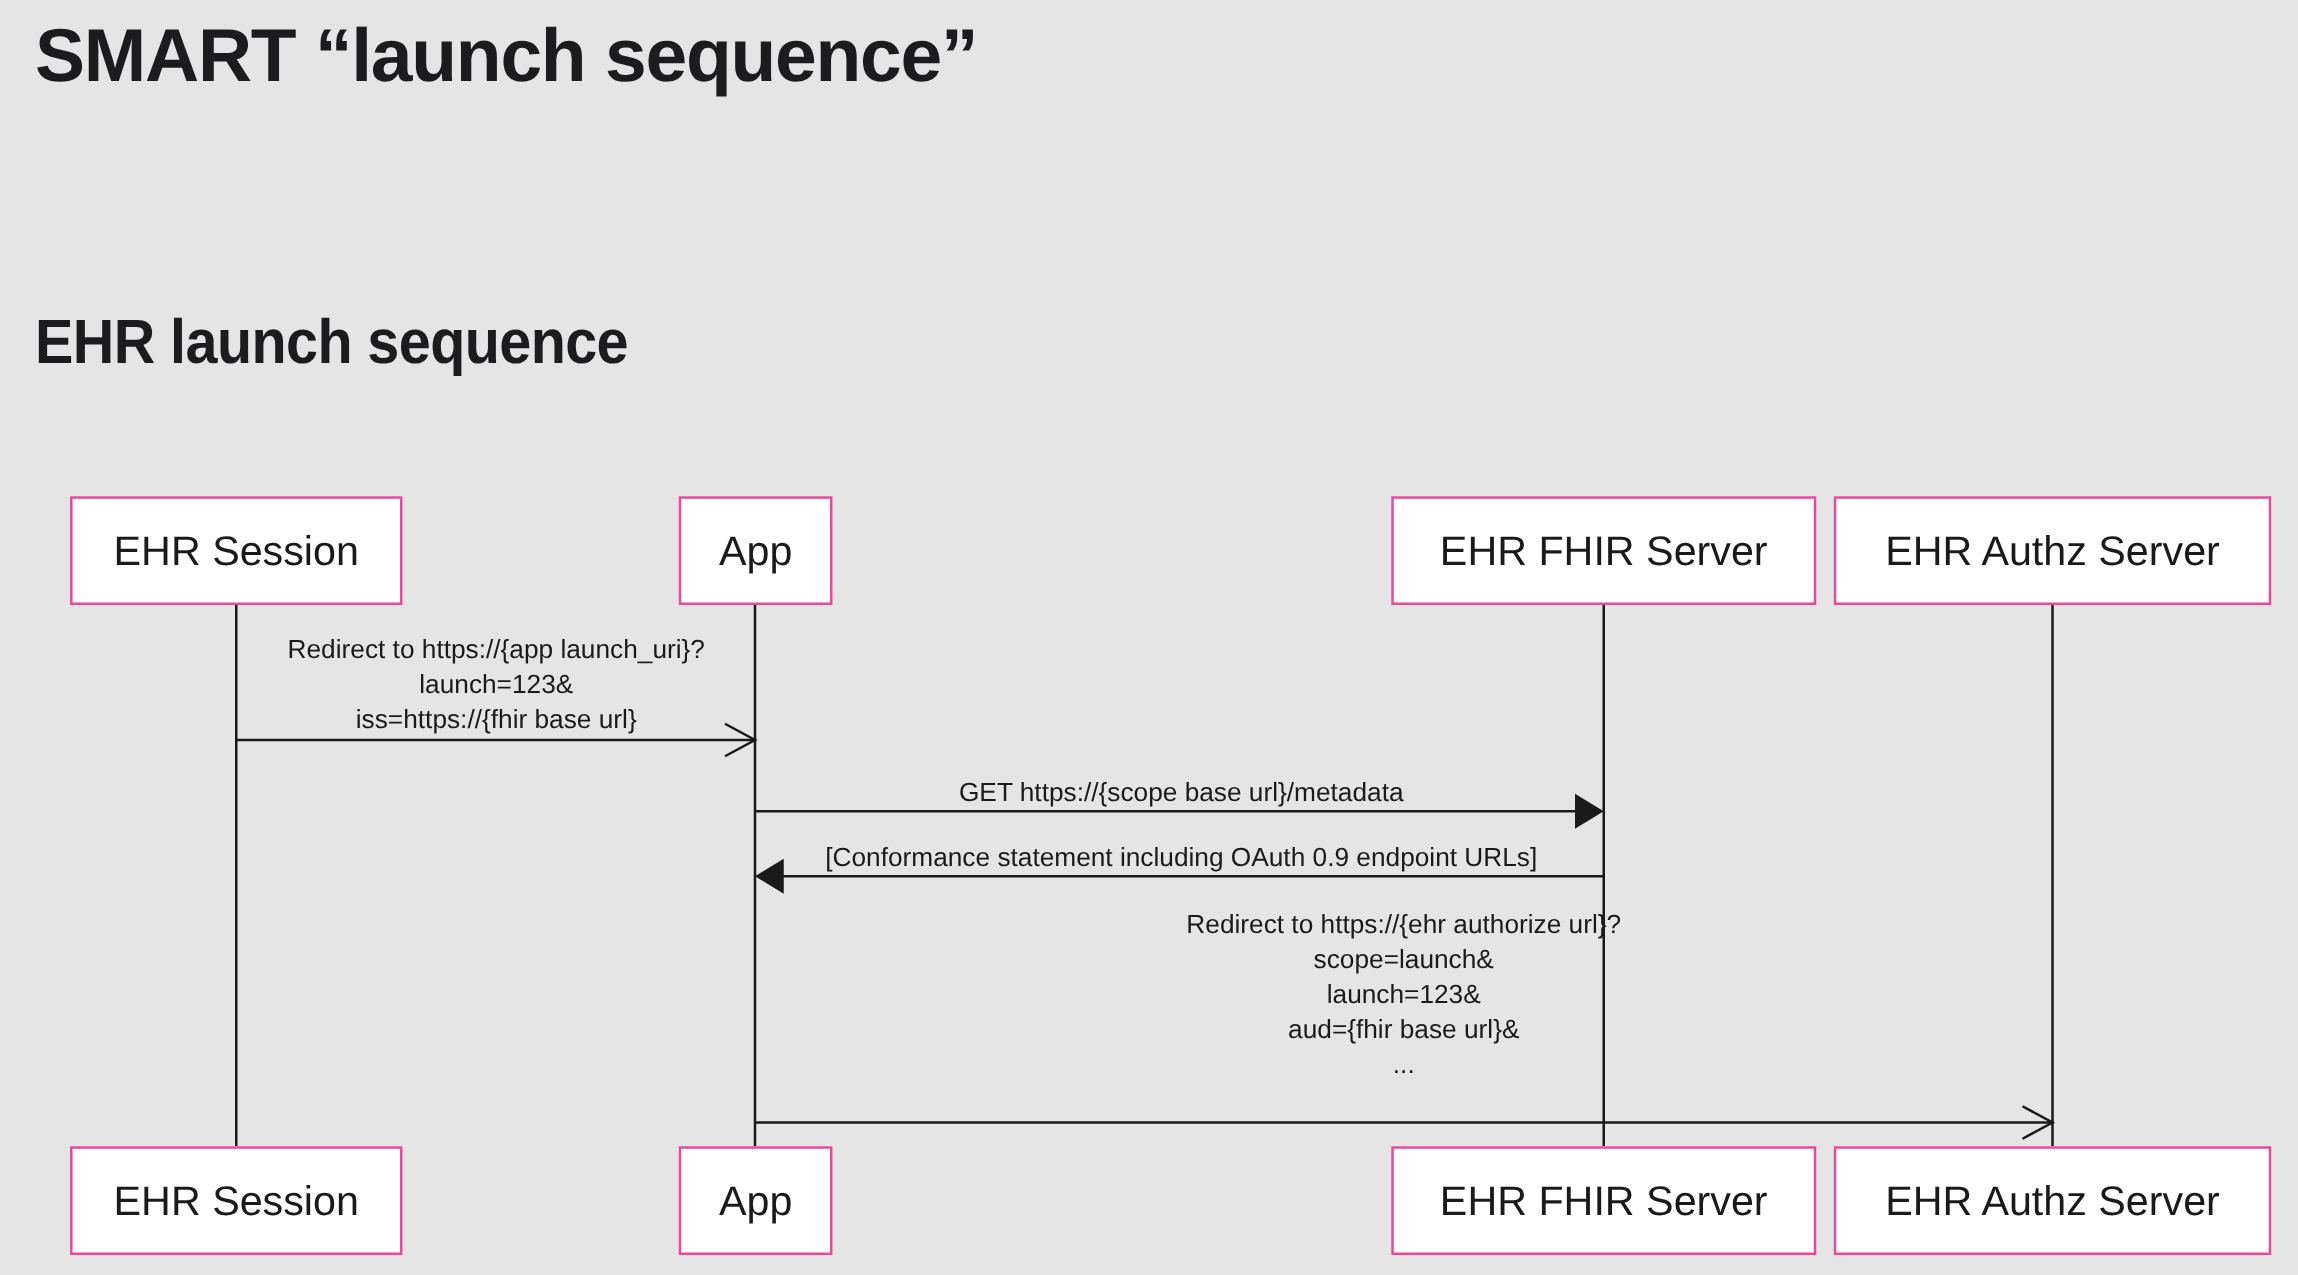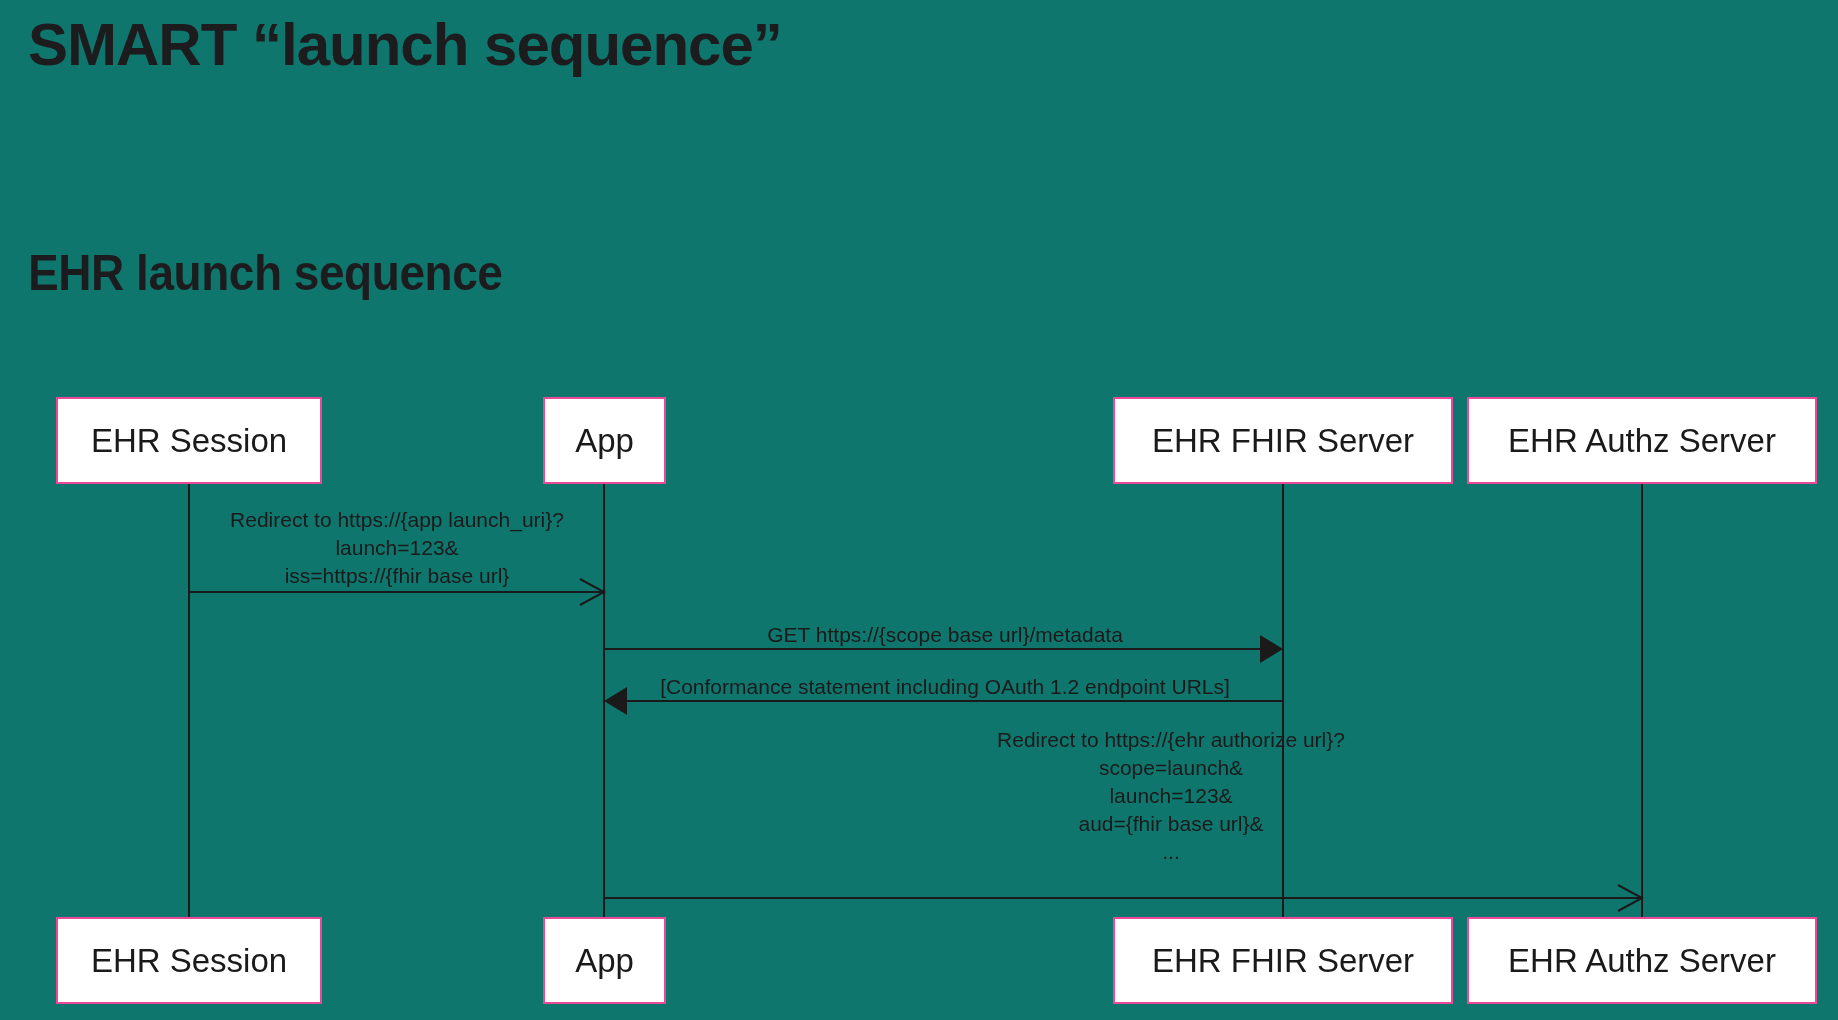--- a/index.html
+++ b/index.html
@@ -5,21 +5,21 @@
   html, body {
     margin: 0;
     padding: 0;
     background: #ffffff;
     font-family: "Liberation Sans", sans-serif;
   }
   .page {
     position: relative;
     width: 1838px;
     height: 1020px;
-    background: #0f766e;
+    background: #e5e5e5;
     overflow: hidden;
     color: #1a1a1a;
   }
   .page-title {
     position: absolute;
     left: 28px;
     top: 10px;
     margin: 0;
     font-size: 60px;
     font-weight: 600;
@@ -144,24 +144,24 @@
       <div>Redirect to https://{app launch_uri}?</div>
       <div>launch=123&amp;</div>
       <div>iss=https://{fhir base url}</div>
     </div>
 
     <div class="msg" style="left:945px; top:621px;">
       <div>GET https://{scope base url}/metadata</div>
     </div>
 
     <div class="msg" style="left:945px; top:673px;">
-      <div>[Conformance statement including OAuth 1.2 endpoint URLs]</div>
+      <div>[Conformance statement including OAuth 0.9 endpoint URLs]</div>
     </div>
 
-    <div class="msg" style="left:1171px; top:726px;">
+    <div class="msg" style="left:1123px; top:726px;">
       <div>Redirect to https://{ehr authorize url}?</div>
       <div>scope=launch&amp;</div>
       <div>launch=123&amp;</div>
       <div>aud={fhir base url}&amp;</div>
       <div>...</div>
     </div>
 
   </div>
 </div>
 

